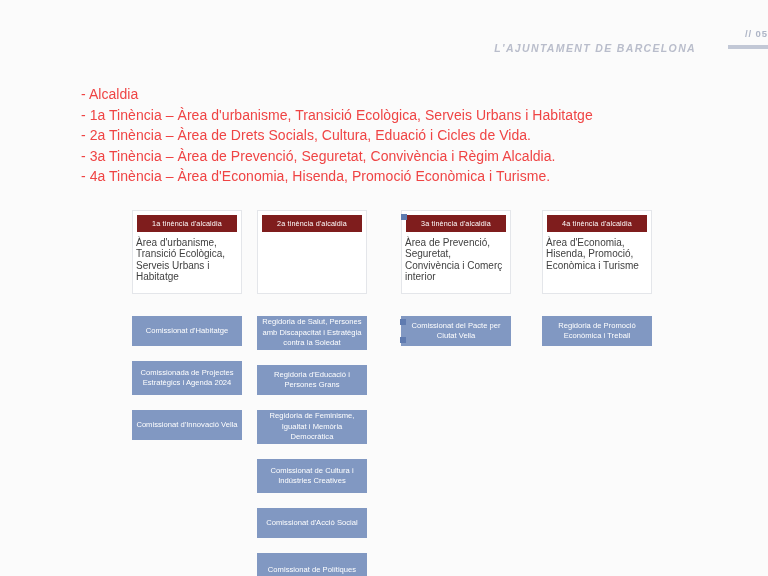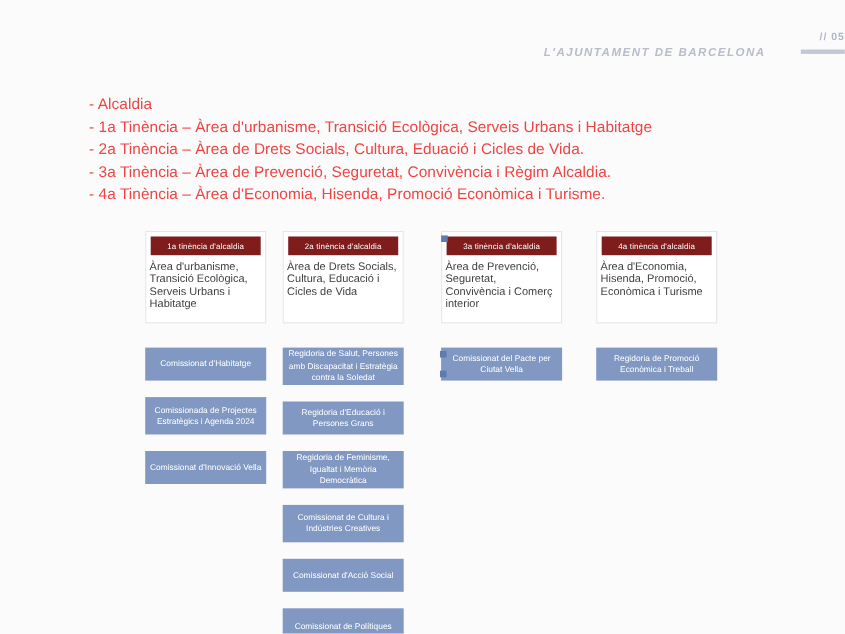--- a/index.html
+++ b/index.html
@@ -191,21 +191,20 @@
       <div class="head-card-body">Àrea d'urbanisme, Transició Ecològica, Serveis Urbans i Habitatge</div>
     </div>
     <div class="unit-box h2">Comissionat d'Habitatge</div>
     <div class="unit-box h3">Comissionada de Projectes Estratègics i Agenda 2024</div>
     <div class="unit-box h2">Comissionat d'Innovació Vella</div>
   </div>
 
   <div class="org-col c1">
     <div class="head-card">
       <div class="head-card-bar">2a tinència d'alcaldia</div>
-      <div class="head-card-body">Àrea de Drets Socials, Cultura, Educació i Cicles de Vida</div>
     </div>
     <div class="unit-box h3">Regidoria de Salut, Persones amb Discapacitat i Estratègia contra la Soledat</div>
     <div class="unit-box h2">Regidoria d'Educació i Persones Grans</div>
     <div class="unit-box h3">Regidoria de Feminisme, Igualtat i Memòria Democràtica</div>
     <div class="unit-box h3">Comissionat de Cultura i Indústries Creatives</div>
     <div class="unit-box h2">Comissionat d'Acció Social</div>
     <div class="unit-box h3 clip-note">Comissionat de Polítiques</div>
   </div>
 
   <div class="org-col c2">

